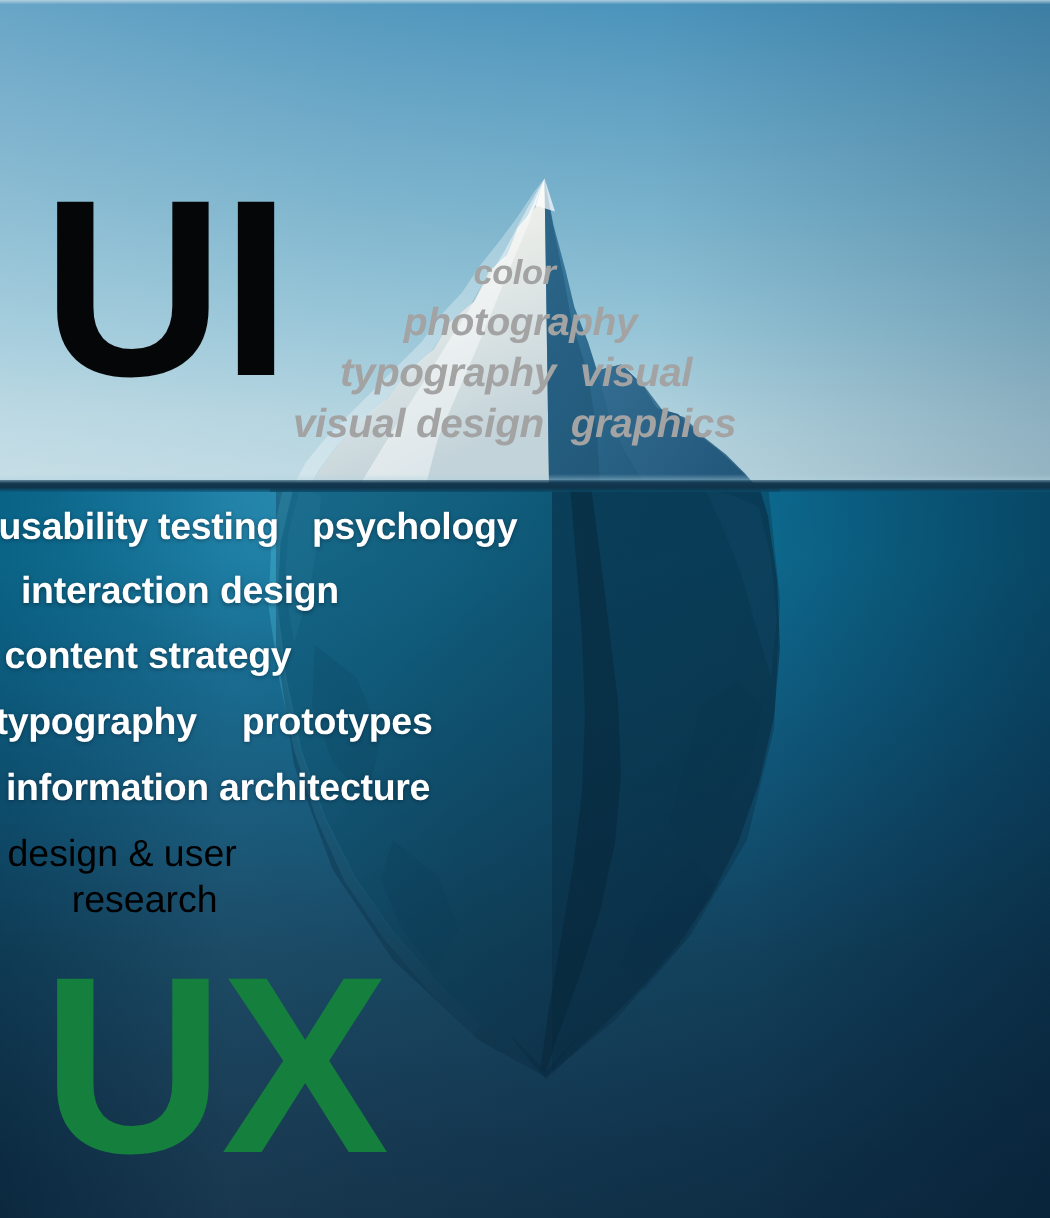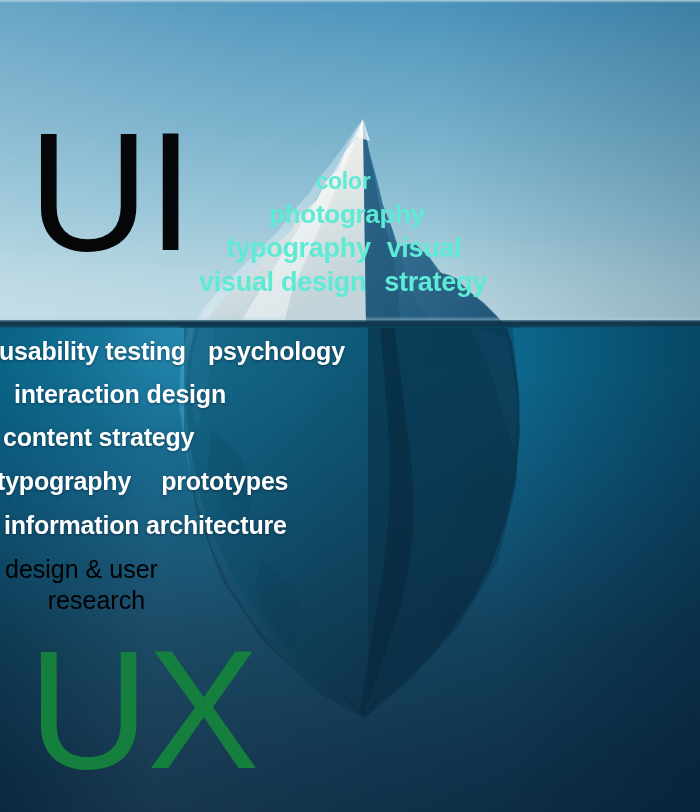--- a/index.html
+++ b/index.html
@@ -104,21 +104,21 @@
   .berg-svg {
     position: absolute;
     left: 0; top: 0;
     width: 700px; height: 812px;
     pointer-events: none;
   }
 
   
   .big-label {
     position: absolute;
-    font-weight: 400;
+    font-weight: 700;
     letter-spacing: -2px;
     line-height: 1;
     white-space: nowrap;
     text-align: center;
   }
   .label-ui {
     left: 28px;
     top: 108px;
     font-size: 168px;
     color: #050608;
@@ -144,23 +144,24 @@
   }
 
   
   .ui-terms {
     left: 0;
     top: 168px;
     width: 700px;
     align-items: center;
   }
   .ui-terms .term-row {
-    color: #5eead4;
+    color: #a3a3a3;
     font-weight: 700;
     letter-spacing: -0.3px;
+    font-style: italic;
   }
   .ui-terms .term { display: inline-block; }
   .ui-r1 { font-size: 23px; margin-bottom: 4px; transform: translateX(-7px); }
   .ui-r2 { font-size: 25px; margin-bottom: 4px; transform: translateX(-4px); }
   .ui-r3 { font-size: 26px; margin-bottom: 3px; transform: translateX(-3px); }
   .ui-r4 { font-size: 27px; margin-bottom: 3px; transform: translateX(-6px); }
   .ui-r5 { font-size: 27px; transform: translateX(-7px); }
   .ui-r4 .gap { width: 16px; display: inline-block; }
   .ui-r5 .gap { width: 18px; display: inline-block; }
 
@@ -321,21 +322,21 @@
       <span class="term">photography</span>
     </div>
     <div class="term-row ui-r4">
       <span class="term">typography</span>
       <span class="gap"></span>
       <span class="term">visual</span>
     </div>
     <div class="term-row ui-r5">
       <span class="term">visual design</span>
       <span class="gap"></span>
-      <span class="term">strategy</span>
+      <span class="term">graphics</span>
     </div>
   </div>
 
   <div class="terms ux-terms">
     <div class="term-row ux-r ux-r1">
       <span class="term">usability testing</span>
       <span class="gap"></span>
       <span class="term">psychology</span>
     </div>
     <div class="term-row ux-r ux-r2">

